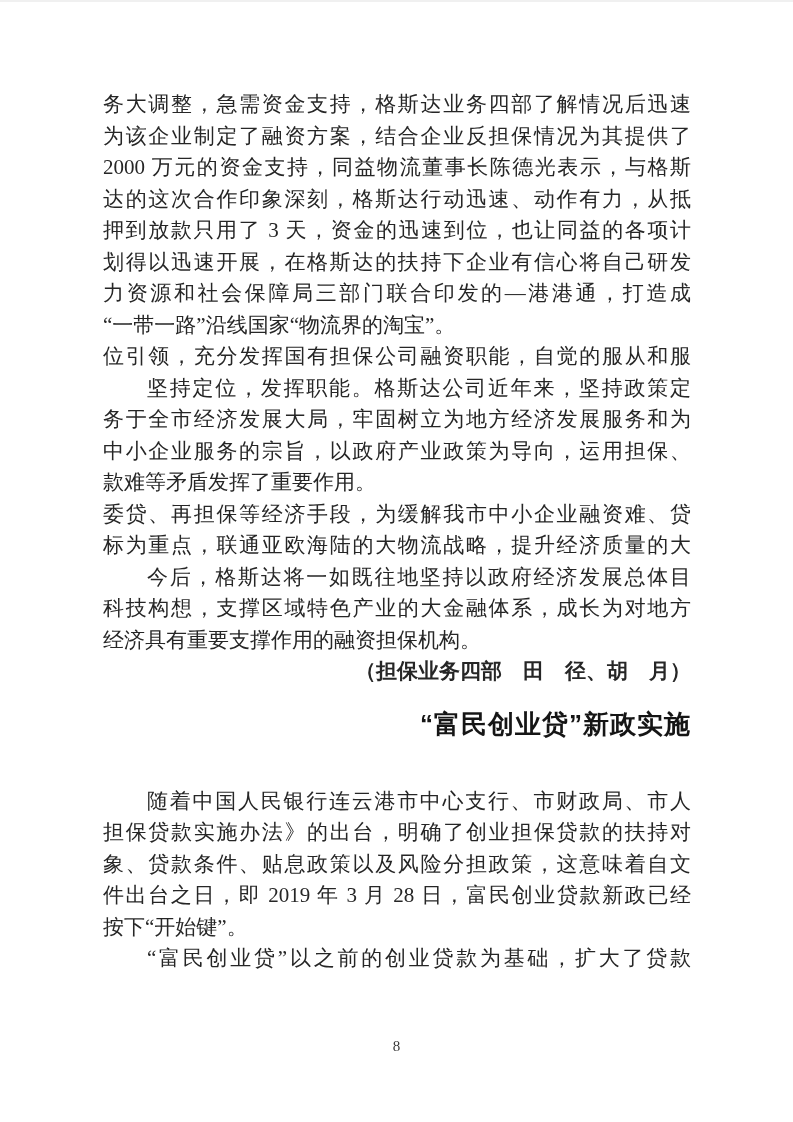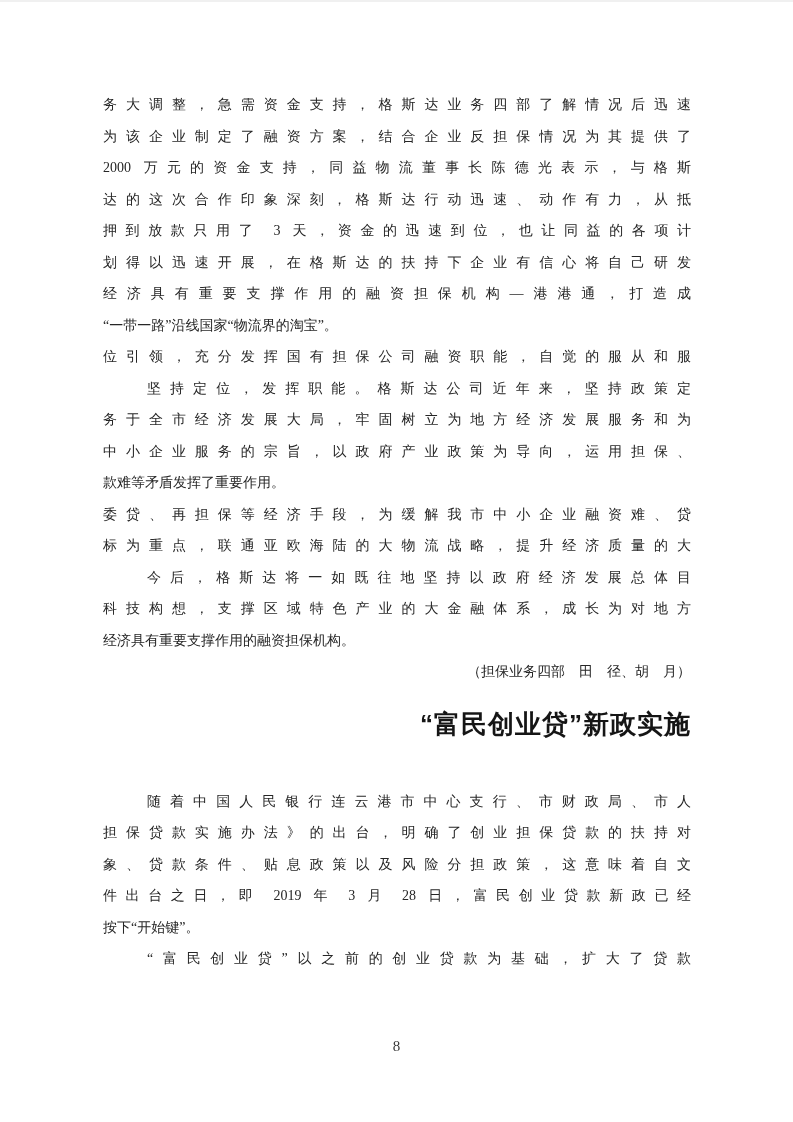--- a/index.html
+++ b/index.html
@@ -24,38 +24,39 @@
     height: 2px;
     background: #f0f0f0;
   }
   .text-col {
     position: absolute;
     left: 103px;
     top: 89px;
     width: 588px;
   }
   .ln {
-    font-size: 14px;
+    font-size: 21px;
     line-height: 31.5px;
     height: 31.5px;
     overflow: hidden;
     text-align: justify;
     text-align-last: justify;
     color: #262626;
   }
   .ln.indent {
     text-indent: 44px;
   }
   .ln.end {
     text-align: center;
     text-align-last: left;
   }
   .ln.byline {
     text-align: right;
     text-align-last: right;
+    font-weight: bold;
   }
   .title {
     margin: 16px 0 42px 0;
     font-family: "Liberation Sans", "DejaVu Sans", sans-serif;
     font-weight: 700;
     font-size: 26px;
     line-height: 40px;
     letter-spacing: 1px;
     text-align: right;
     color: #151515;
@@ -79,21 +80,21 @@
   <main class="text-col">
 
     <section>
       <div>
         <div class="ln">务大调整，急需资金支持，格斯达业务四部了解情况后迅速</div>
         <div class="ln">为该企业制定了融资方案，结合企业反担保情况为其提供了</div>
         <div class="ln">2000 万元的资金支持，同益物流董事长陈德光表示，与格斯</div>
         <div class="ln">达的这次合作印象深刻，格斯达行动迅速、动作有力，从抵</div>
         <div class="ln">押到放款只用了 3 天，资金的迅速到位，也让同益的各项计</div>
         <div class="ln">划得以迅速开展，在格斯达的扶持下企业有信心将自己研发</div>
-        <div class="ln">经济具有重要支撑作用的融资担保机构—港港通，打造成</div>
+        <div class="ln">力资源和社会保障局三部门联合印发的—港港通，打造成</div>
         <div class="ln end">“一带一路”沿线国家“物流界的淘宝”。</div>
       </div>
       <div>
         <div class="ln">位引领，充分发挥国有担保公司融资职能，自觉的服从和服</div>
         <div class="ln indent">坚持定位，发挥职能。格斯达公司近年来，坚持政策定</div>
         <div class="ln">务于全市经济发展大局，牢固树立为地方经济发展服务和为</div>
         <div class="ln">中小企业服务的宗旨，以政府产业政策为导向，运用担保、</div>
         <div class="ln end">款难等矛盾发挥了重要作用。</div>
         <div class="ln">委贷、再担保等经济手段，为缓解我市中小企业融资难、贷</div>
       </div>

